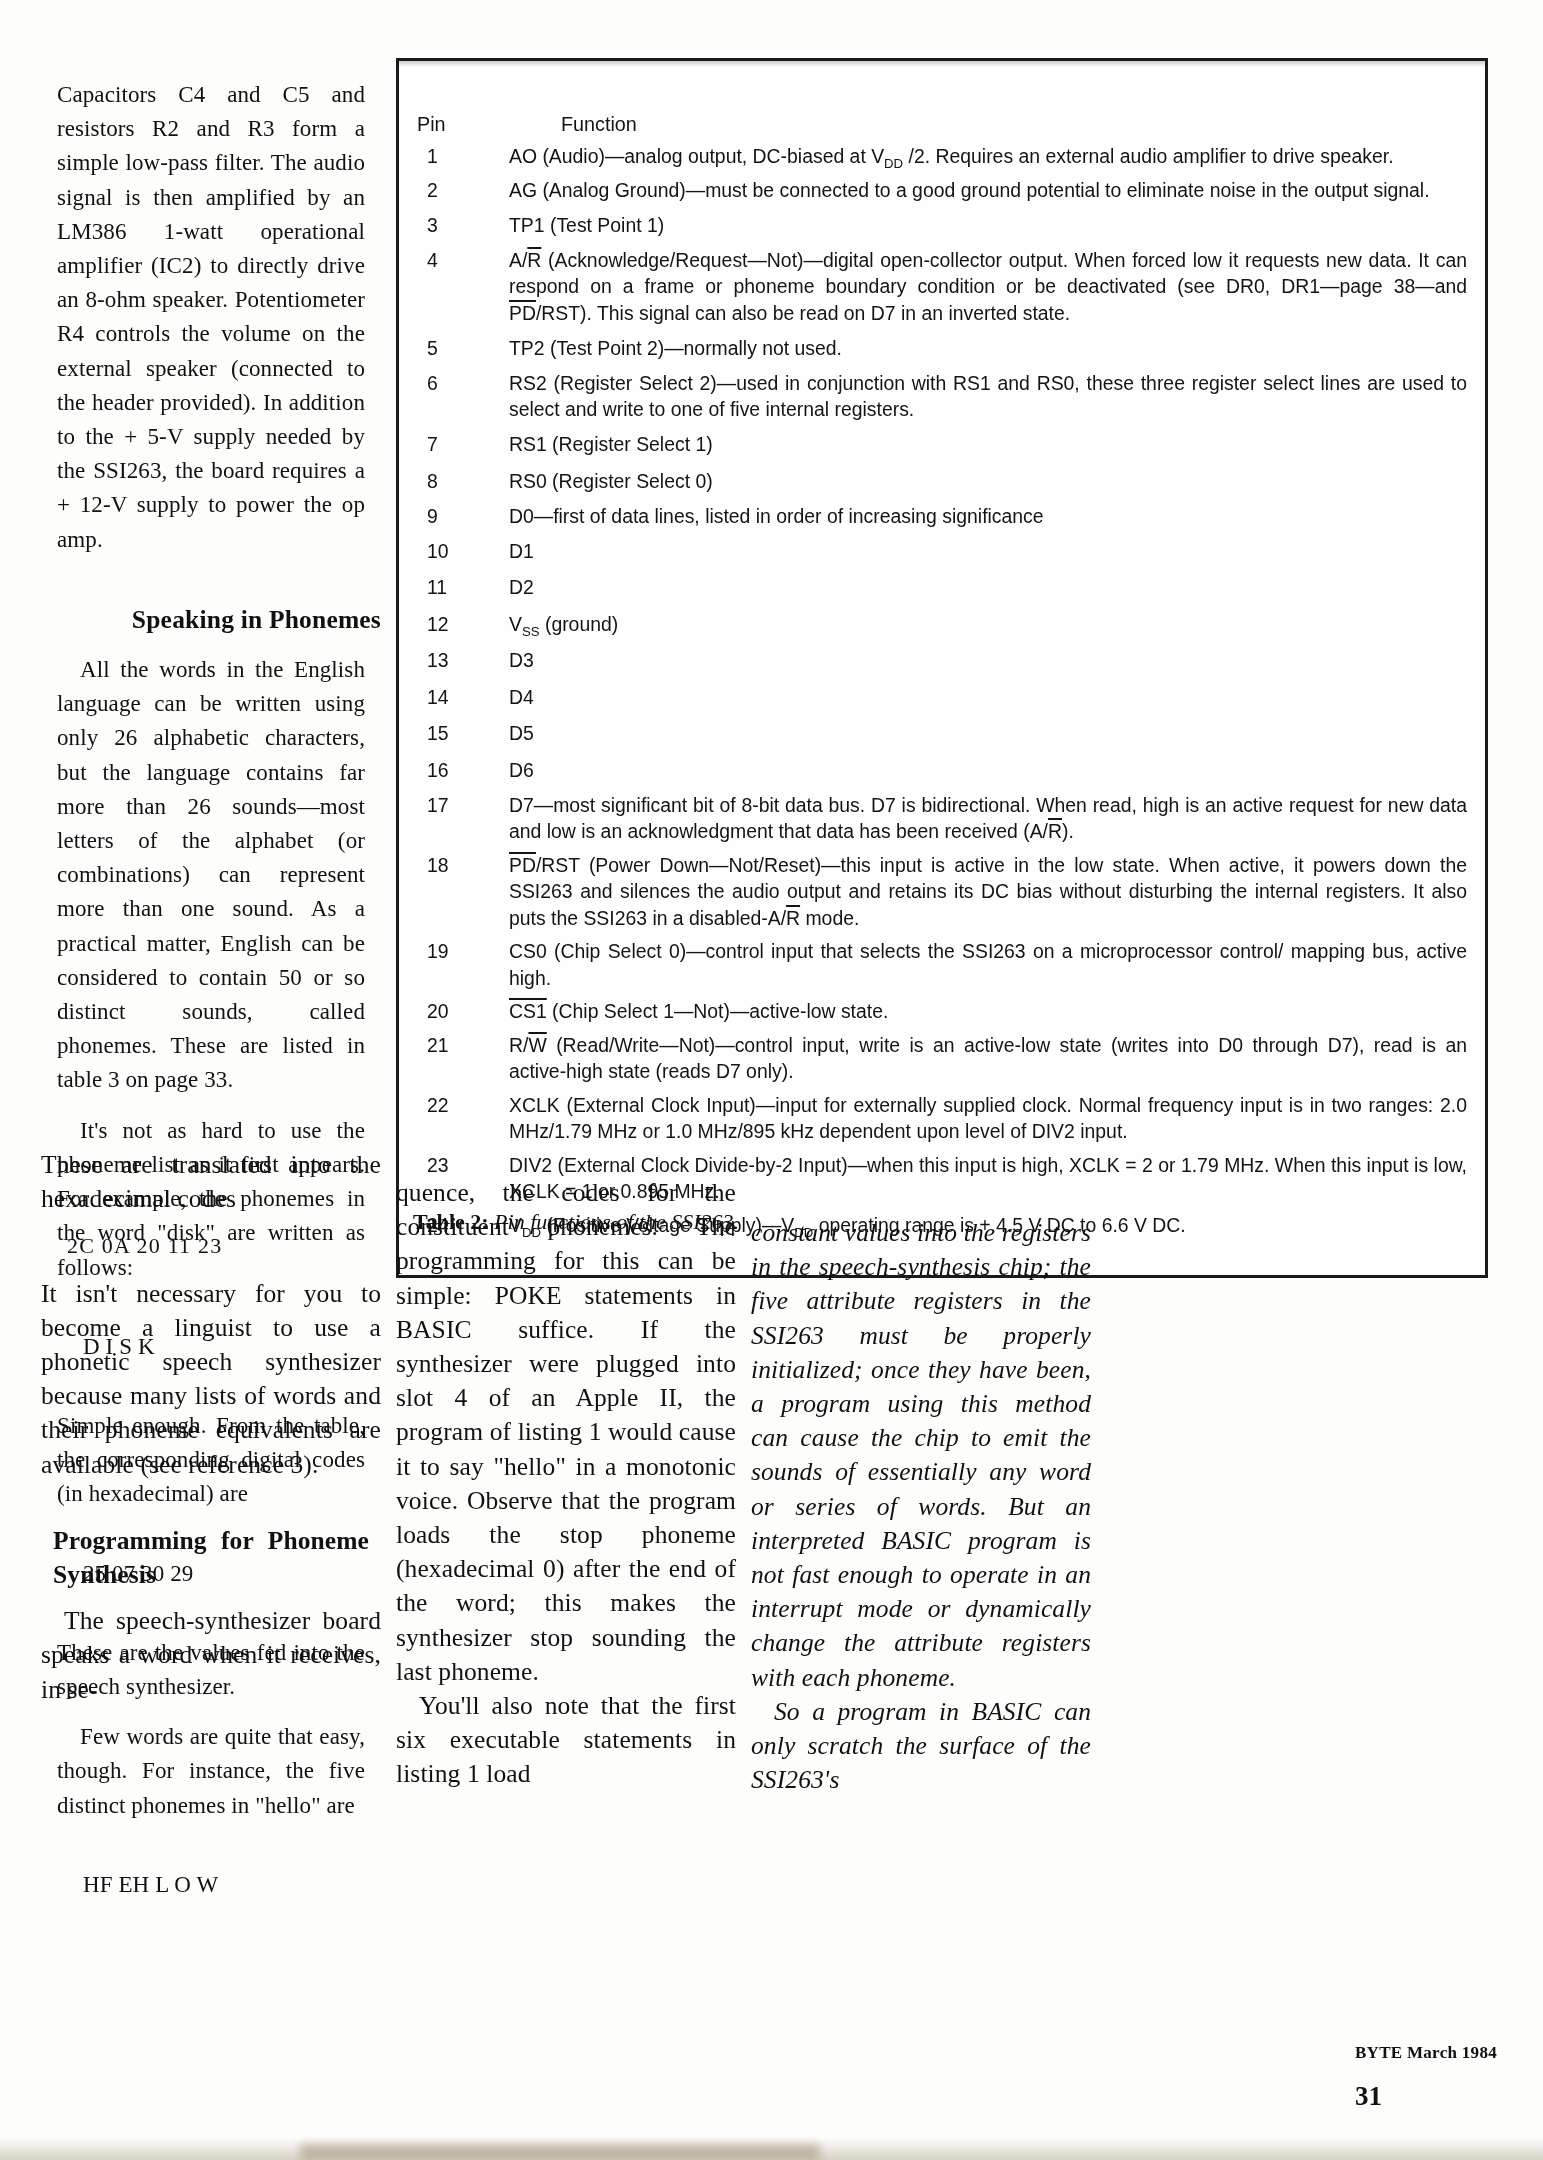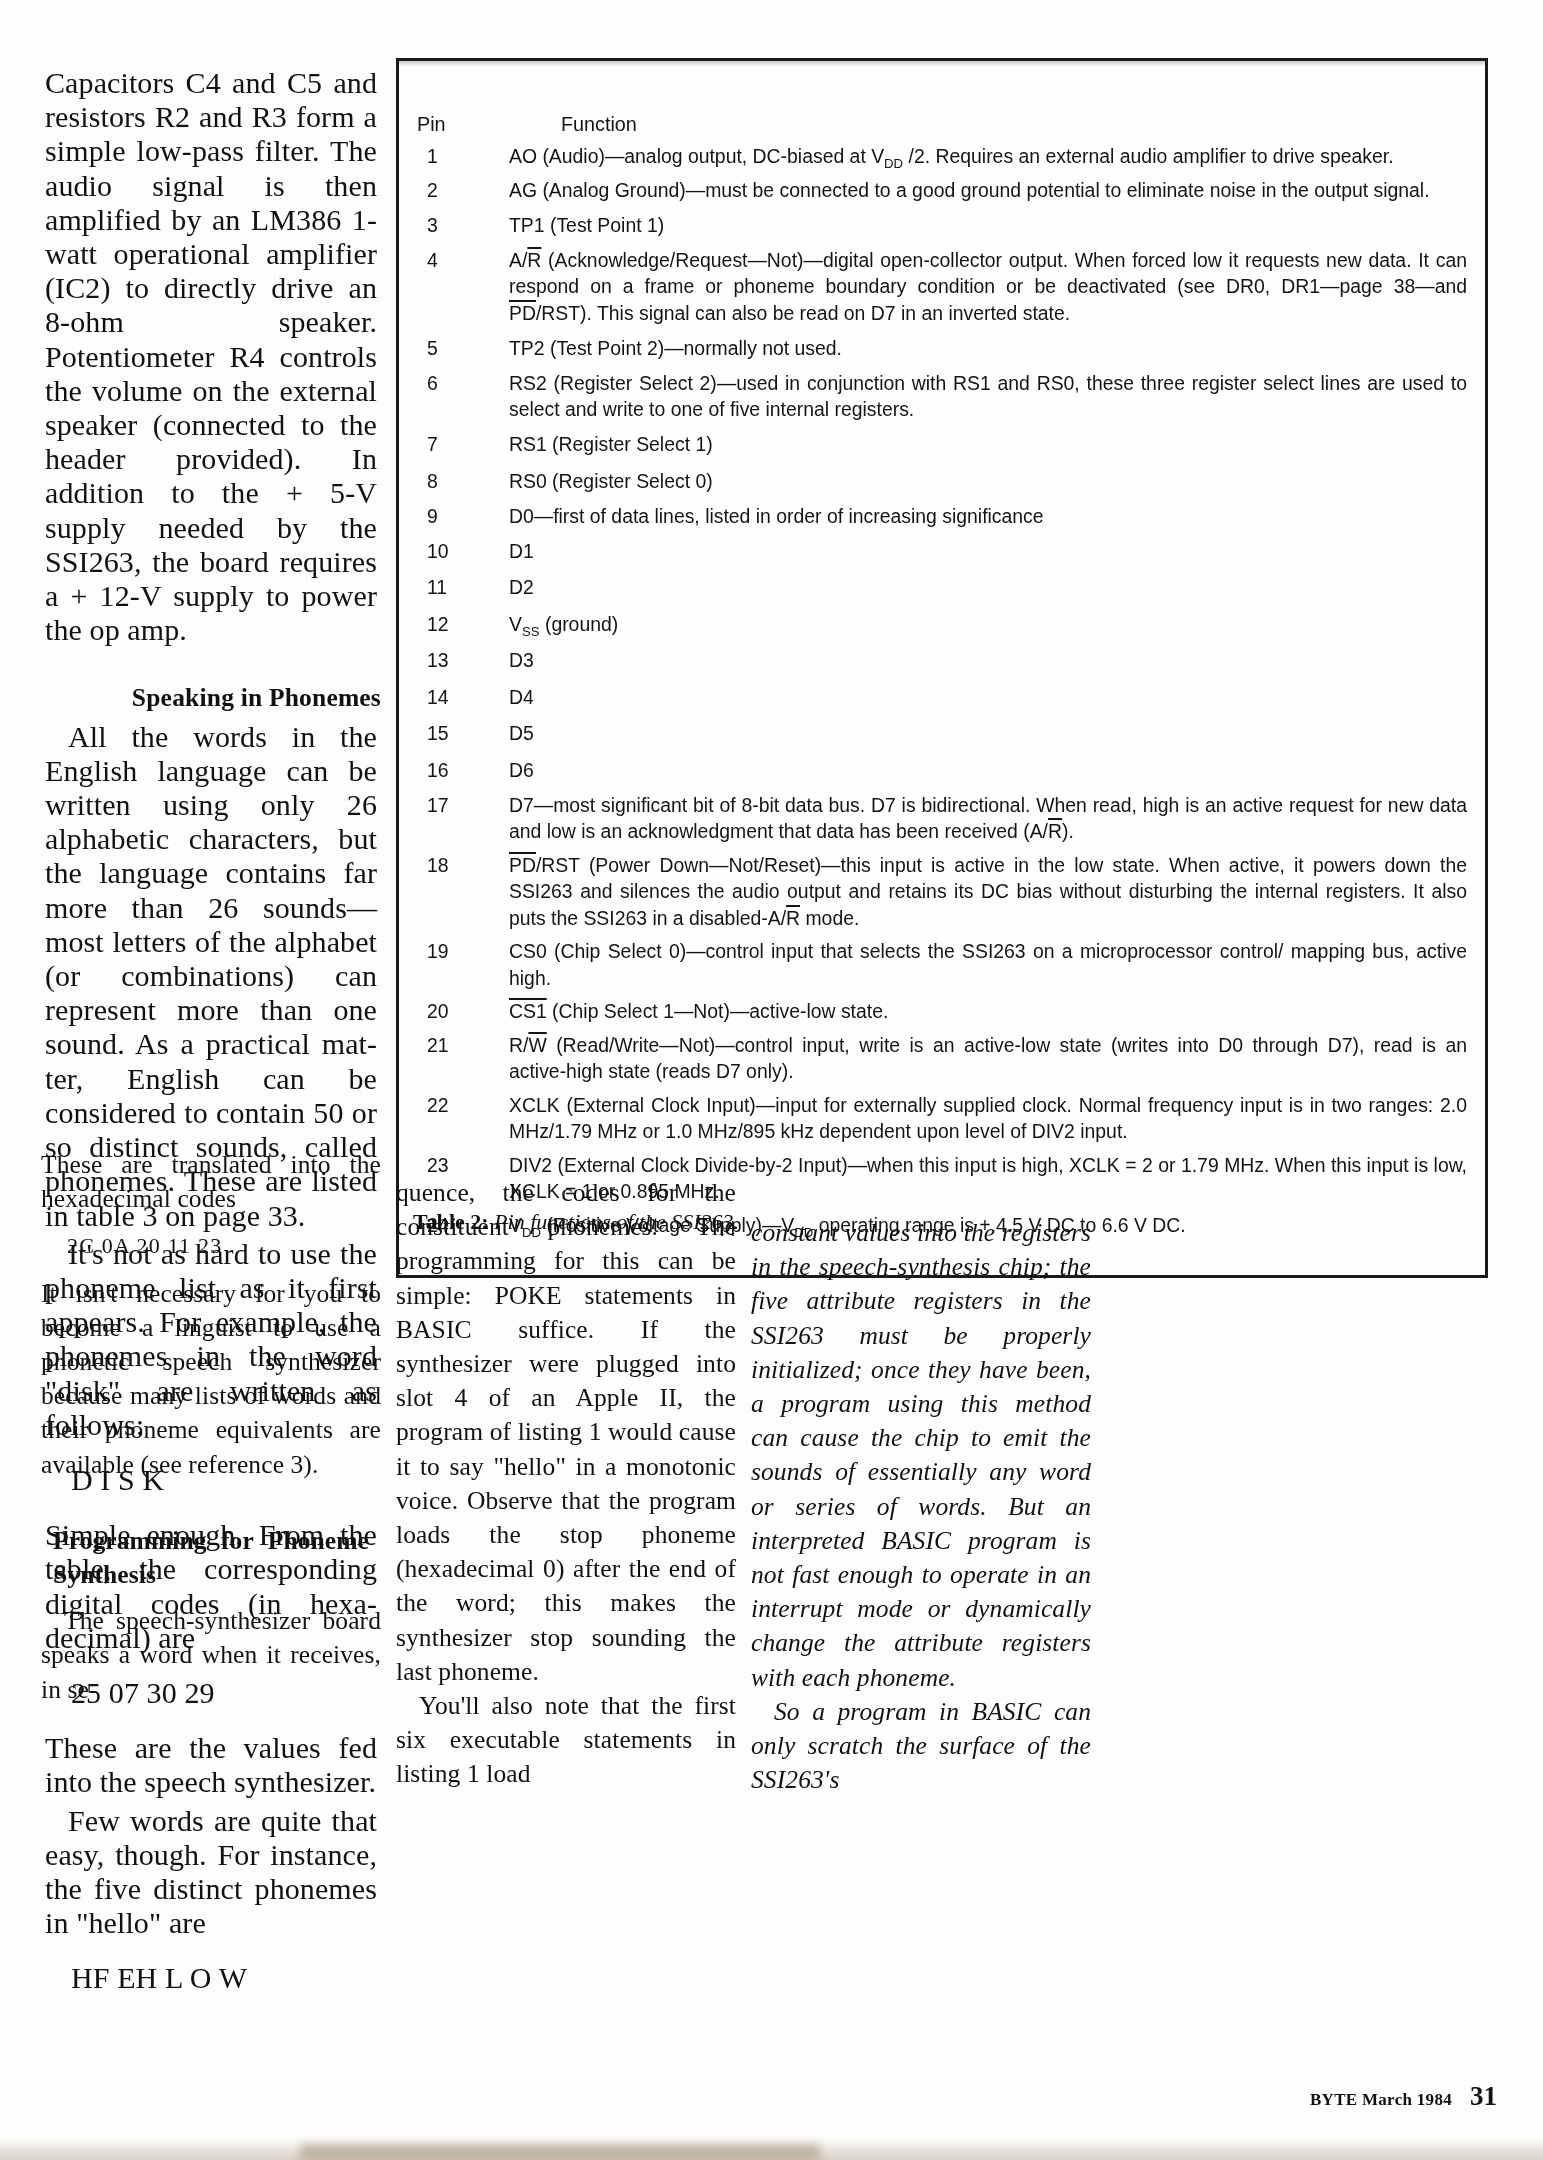--- a/index.html
+++ b/index.html
@@ -29,22 +29,22 @@
   }
 
   
   #left-col {
     position: absolute;
     left: 41px;
     top: 62px;
     width: 340px;
   }
   #left-col p {
-    margin: 4px;
-    font-size: 30px;
+    margin: 16px;
+    font-size: 23px;
     line-height: 34.2px;
     text-align: justify;
     text-justify: inter-word;
     hyphens: manual;
     letter-spacing: 0.1px;
   }
   #left-col p.indent { text-indent: 23px; }
   #left-col h2 {
     margin: 0;
     font-size: 25.5px;
@@ -178,20 +178,21 @@
   }
 
   
   #footer {
     position: absolute;
     right: 46px;
     bottom: 48px;
     display: flex;
     align-items: baseline;
     gap: 18px;
+    flex-direction: column;
   }
   #footer .credit {
     font-family: "Liberation Serif", "DejaVu Serif", serif;
     font-size: 17px;
     font-weight: bold;
     letter-spacing: 0.3px;
   }
   #footer .pageno {
     font-family: "Liberation Serif", "DejaVu Serif", serif;
     font-size: 27px;

